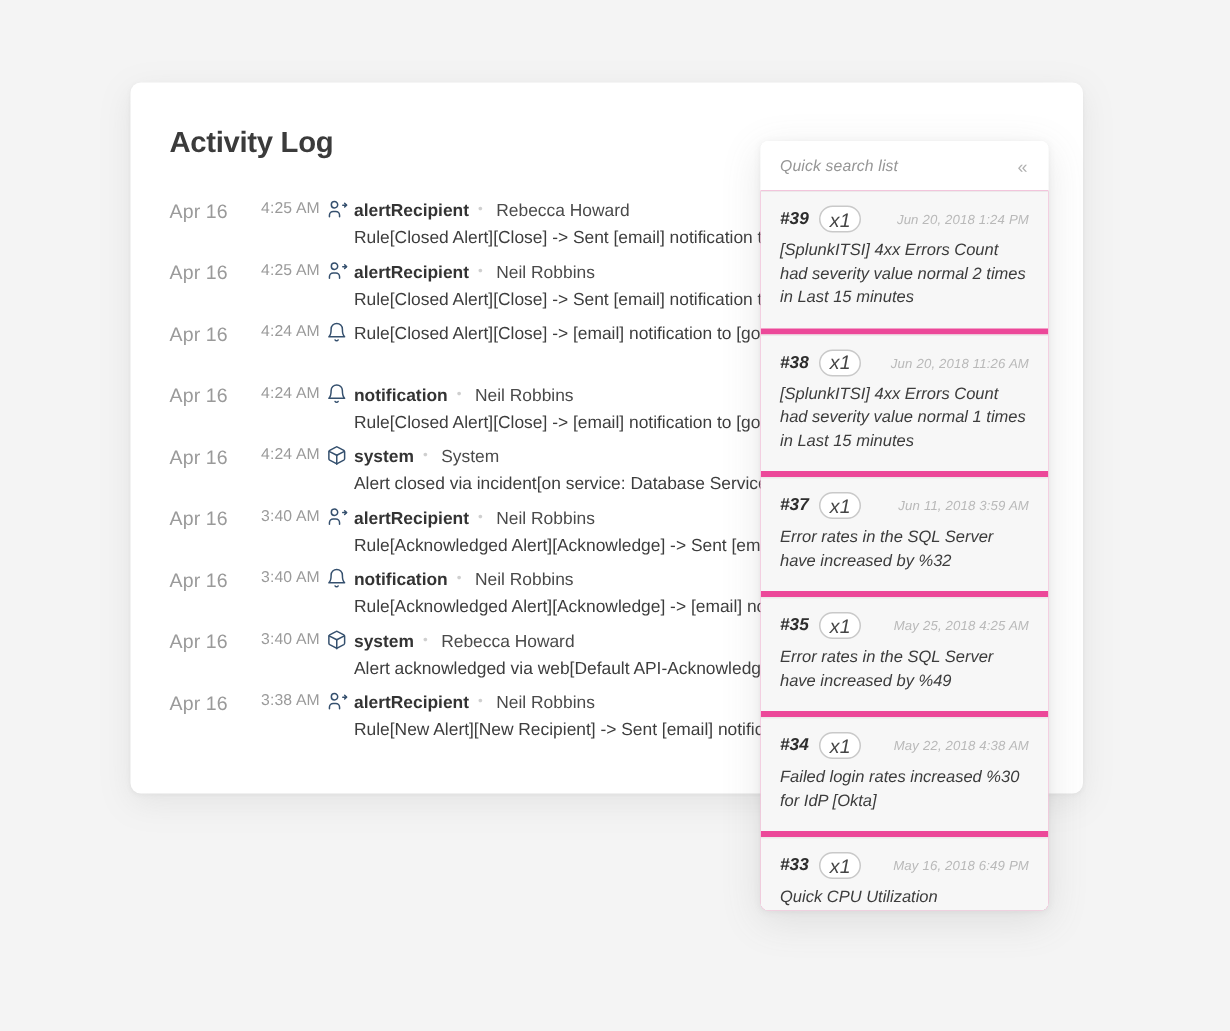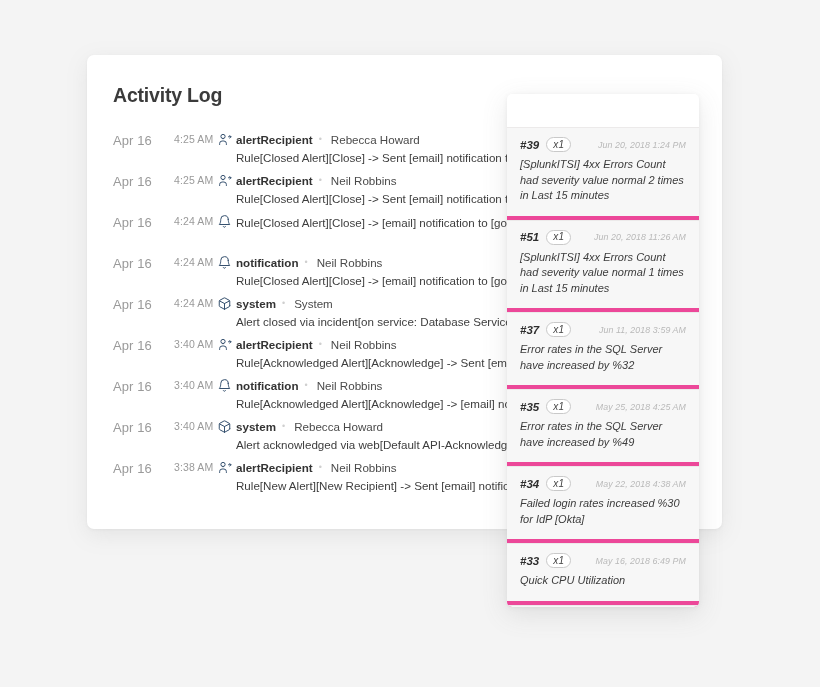--- a/index.html
+++ b/index.html
@@ -187,21 +187,21 @@
     align-items: center;
     margin-bottom: 5px;
   }
   .qs-id {
     font-size: 11.5px;
     font-weight: bold;
     color: #2d2d2d;
   }
   .qs-count {
     margin-left: 7px;
-    font-size: 10px;
+    font-size: 13px;
     color: #454545;
     border: 1px solid #c9c9c9;
     border-radius: 9px;
     padding: 1.5px 6px 1.5px 6px;
     line-height: 1;
     background: #ffffff;
     letter-spacing: 0.2px;
   }
   .qs-time {
     margin-left: auto;
@@ -356,32 +356,36 @@
           </div>
           <div class="log-body">
             <div class="log-head"><span class="log-type">alertRecipient</span><span class="log-sep">•</span><span class="log-actor">Neil Robbins</span></div>
             <div class="log-detail">Rule[New Alert][New Recipient] -&gt; Sent [email] notification to [user]</div>
           </div>
         </div>
       </div>
   </div>
 
   <div id="quick-search-panel">
+    <div id="quick-search-header">
+      <span id="quick-search-title">Quick search list</span>
+      <span id="collapse-icon">«</span>
+    </div>
     <div id="quick-search-list">
         <div class="qs-item">
           <div class="qs-item-top">
             <span class="qs-id">#39</span>
             <span class="qs-count">x1</span>
             <span class="qs-time">Jun 20, 2018 1:24 PM</span>
           </div>
           <div class="qs-text">[SplunkITSI] 4xx Errors Count had severity value normal 2 times in Last 15 minutes</div>
         </div>
         <div class="qs-item">
           <div class="qs-item-top">
-            <span class="qs-id">#51</span>
+            <span class="qs-id">#38</span>
             <span class="qs-count">x1</span>
             <span class="qs-time">Jun 20, 2018 11:26 AM</span>
           </div>
           <div class="qs-text">[SplunkITSI] 4xx Errors Count had severity value normal 1 times in Last 15 minutes</div>
         </div>
         <div class="qs-item">
           <div class="qs-item-top">
             <span class="qs-id">#37</span>
             <span class="qs-count">x1</span>
             <span class="qs-time">Jun 11, 2018 3:59 AM</span>

